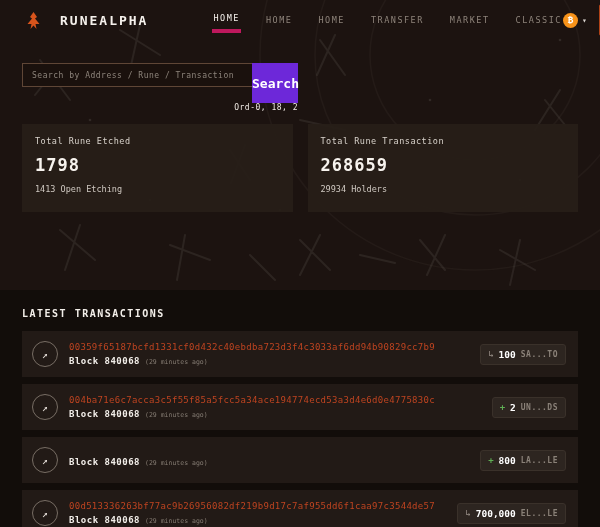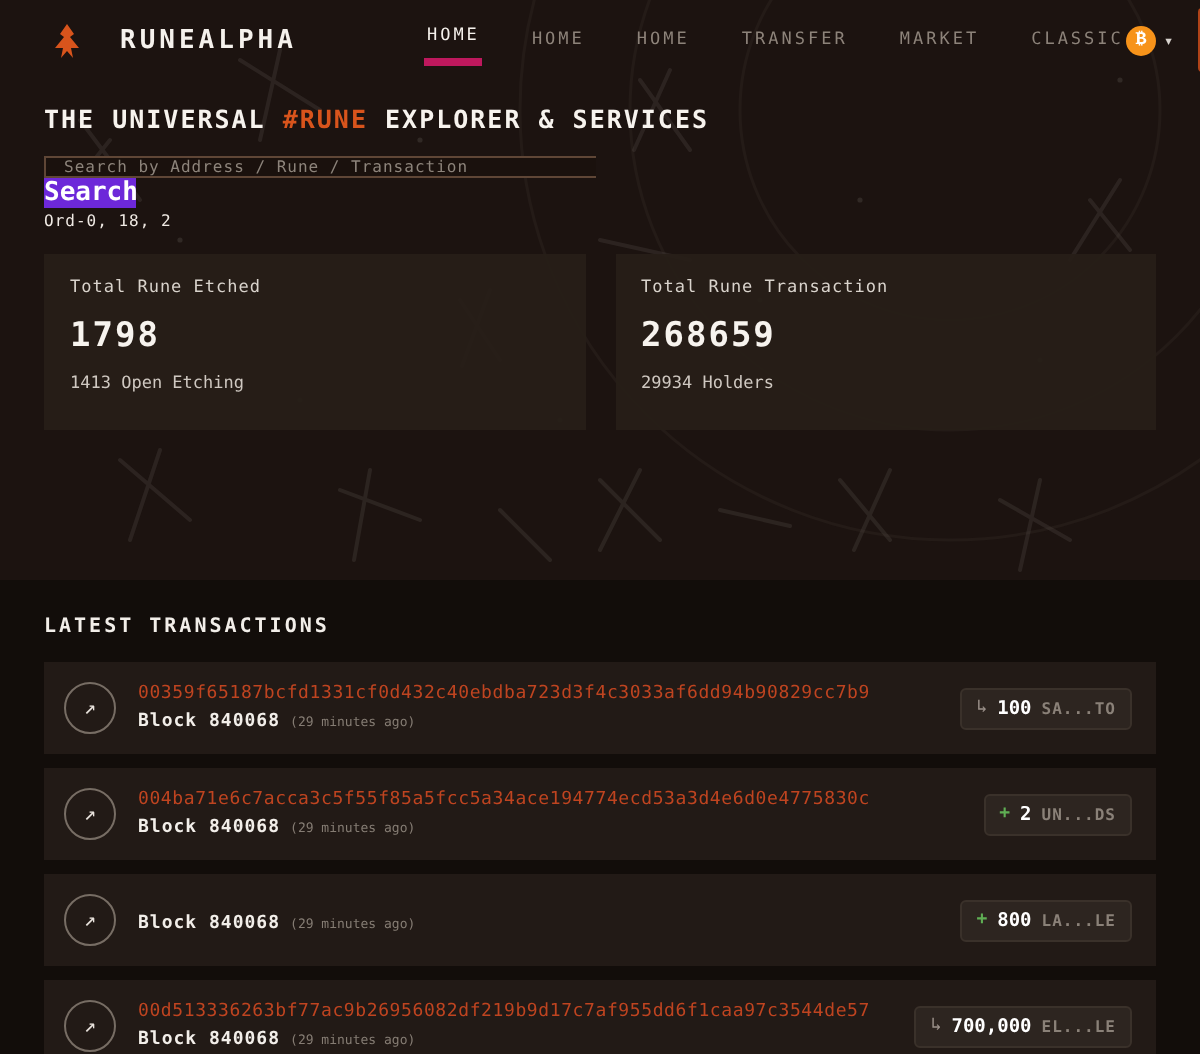--- a/index.html
+++ b/index.html
@@ -45,34 +45,34 @@
     background:rgba(30,16,10,0.4); border:1px solid #b04318; color:#c84e1f;
     font-size:7.5px; letter-spacing:1px; font-weight:bold;
     padding:6px 9px; border-radius:2px; cursor:pointer;
     font-family:"DejaVu Sans Mono","Liberation Mono",monospace;
   }
 
   
   .hero { position:relative; z-index:3; padding:12px 22px 0 22px; }
   .hero-title { font-size:12.5px; font-weight:bold; letter-spacing:1px; color:#f7f3ee; }
   .hero-title .hl { color:#d8541c; }
-  .search-row { display:flex; margin-top:11px; width:276px; height:24px;flex-direction:column; }
+  .search-row { display:flex; margin-top:11px; width:276px; height:24px; }
   .search-input {
     flex:1; height:24px; background:#1a110d; border:1px solid #5f4636;
     border-right:none; color:#b7aea6; font-size:8px; letter-spacing:0.5px;
     padding:0 9px; outline:none;
     font-family:"DejaVu Sans Mono","Liberation Mono",monospace;
   }
   .search-input::placeholder { color:#8d847b; }
   .search-btn {
     width:46px; height:40px; background:#6d28d9; color:#ffffff;
     border:none; font-size:13px; font-weight:bold; cursor:pointer;
     font-family:"DejaVu Sans Mono","Liberation Mono",monospace;
   }
-  .ord-line { width:276px; font-size:8px; color:#efe9e3; margin-top:4px; letter-spacing:0.5px; }
+  .ord-line { width:276px; text-align:right; font-size:8px; color:#efe9e3; margin-top:16px; letter-spacing:0.5px; }
 
   
   .stats { position:relative; z-index:3; display:flex; gap:15px; padding:0 22px; margin-top:12px; }
   .card {
     flex:1; height:88px; background:rgba(39,30,24,0.93);
     padding:12px 13px; position:relative;
   }
   .card:last-child { margin-left:0; }
   .card-title { font-size:8.5px; color:#d9d3cc; letter-spacing:0.5px; }
   .card-value { font-size:17px; font-weight:bold; color:#f7f3ee; margin-top:9px; letter-spacing:1px; }
@@ -163,21 +163,20 @@
       <div class="header-right">
         <div class="btc-select">
           <span class="btc-circle">₿</span>
           <span class="chevron">▾</span>
         </div>
         <button class="connect-btn">CONNECT WALLET</button>
       </div>
     </header>
 
     <section class="hero">
-      <h1 class="hero-title"><span>THE UNIVERSAL </span><span class="hl">#RUNE</span><span> EXPLORER &amp; SERVICES</span></h1>
       <div class="search-row">
         <input class="search-input" placeholder="Search by Address / Rune / Transaction" style="">
         <button class="search-btn">Search</button>
       </div>
       <div class="ord-line">Ord-0, 18, 2</div>
     </section>
 
     <section class="stats">
       <div class="card">
         <div class="card-title">Total Rune Etched</div>

